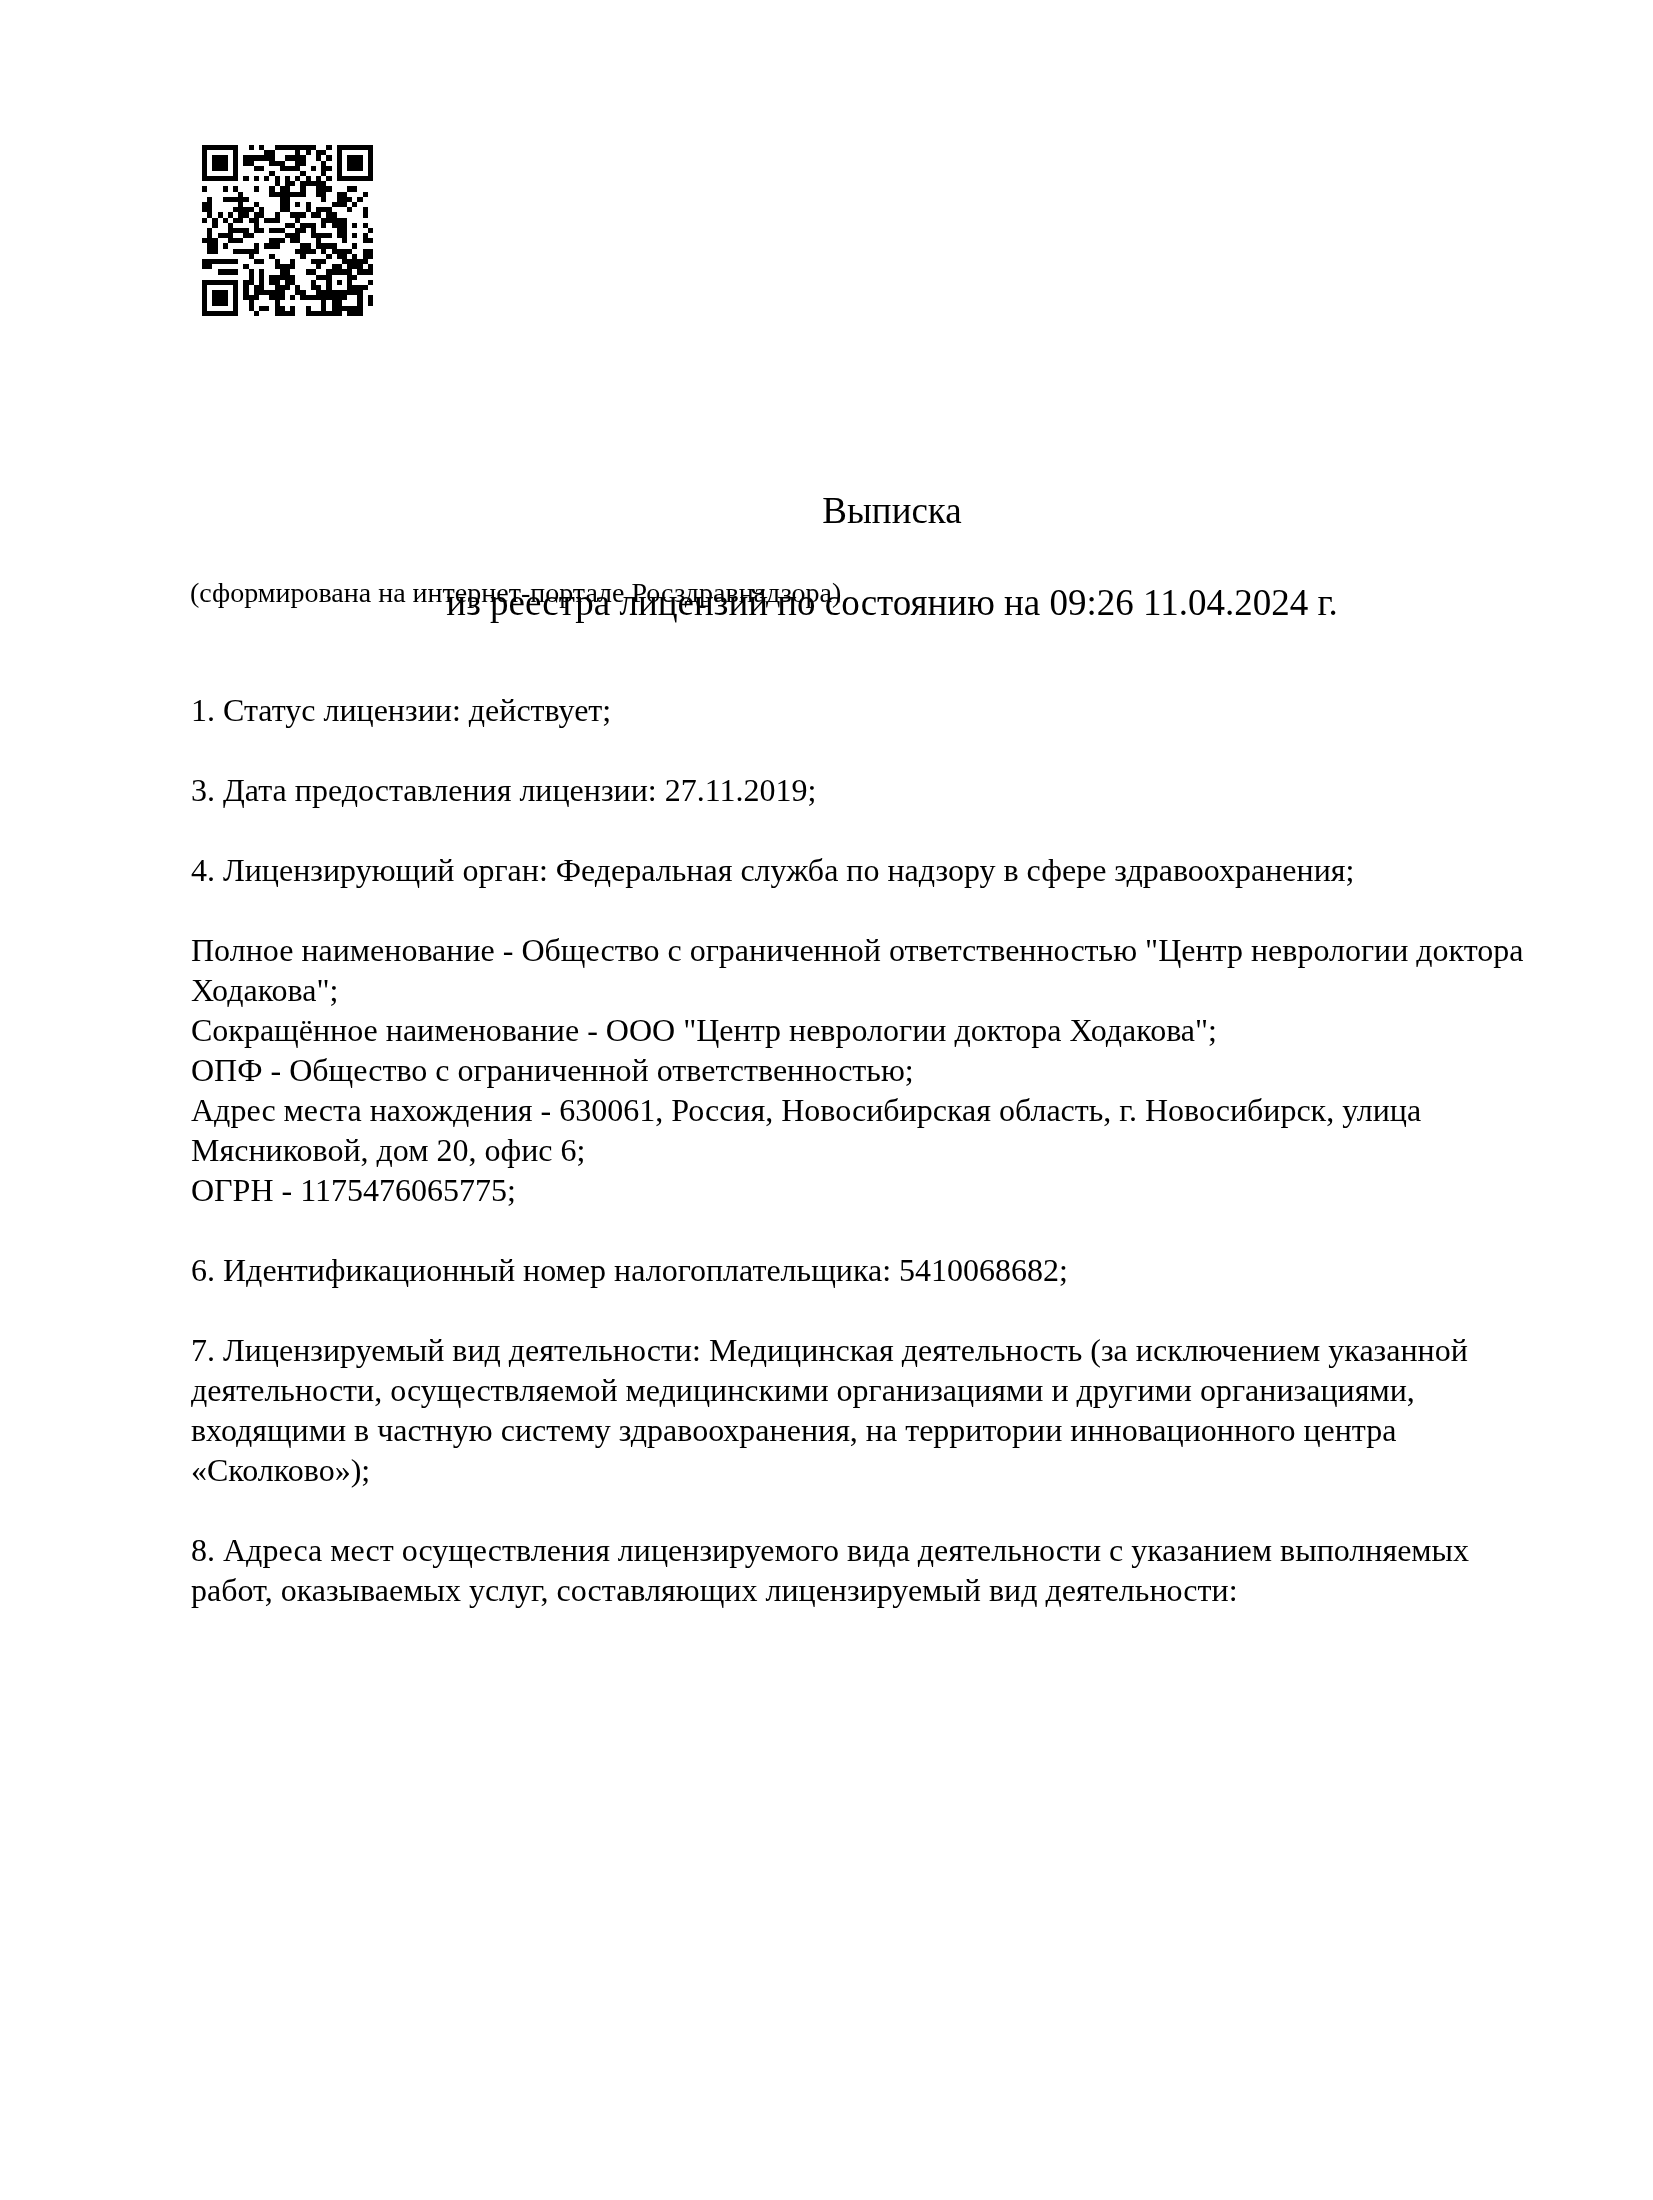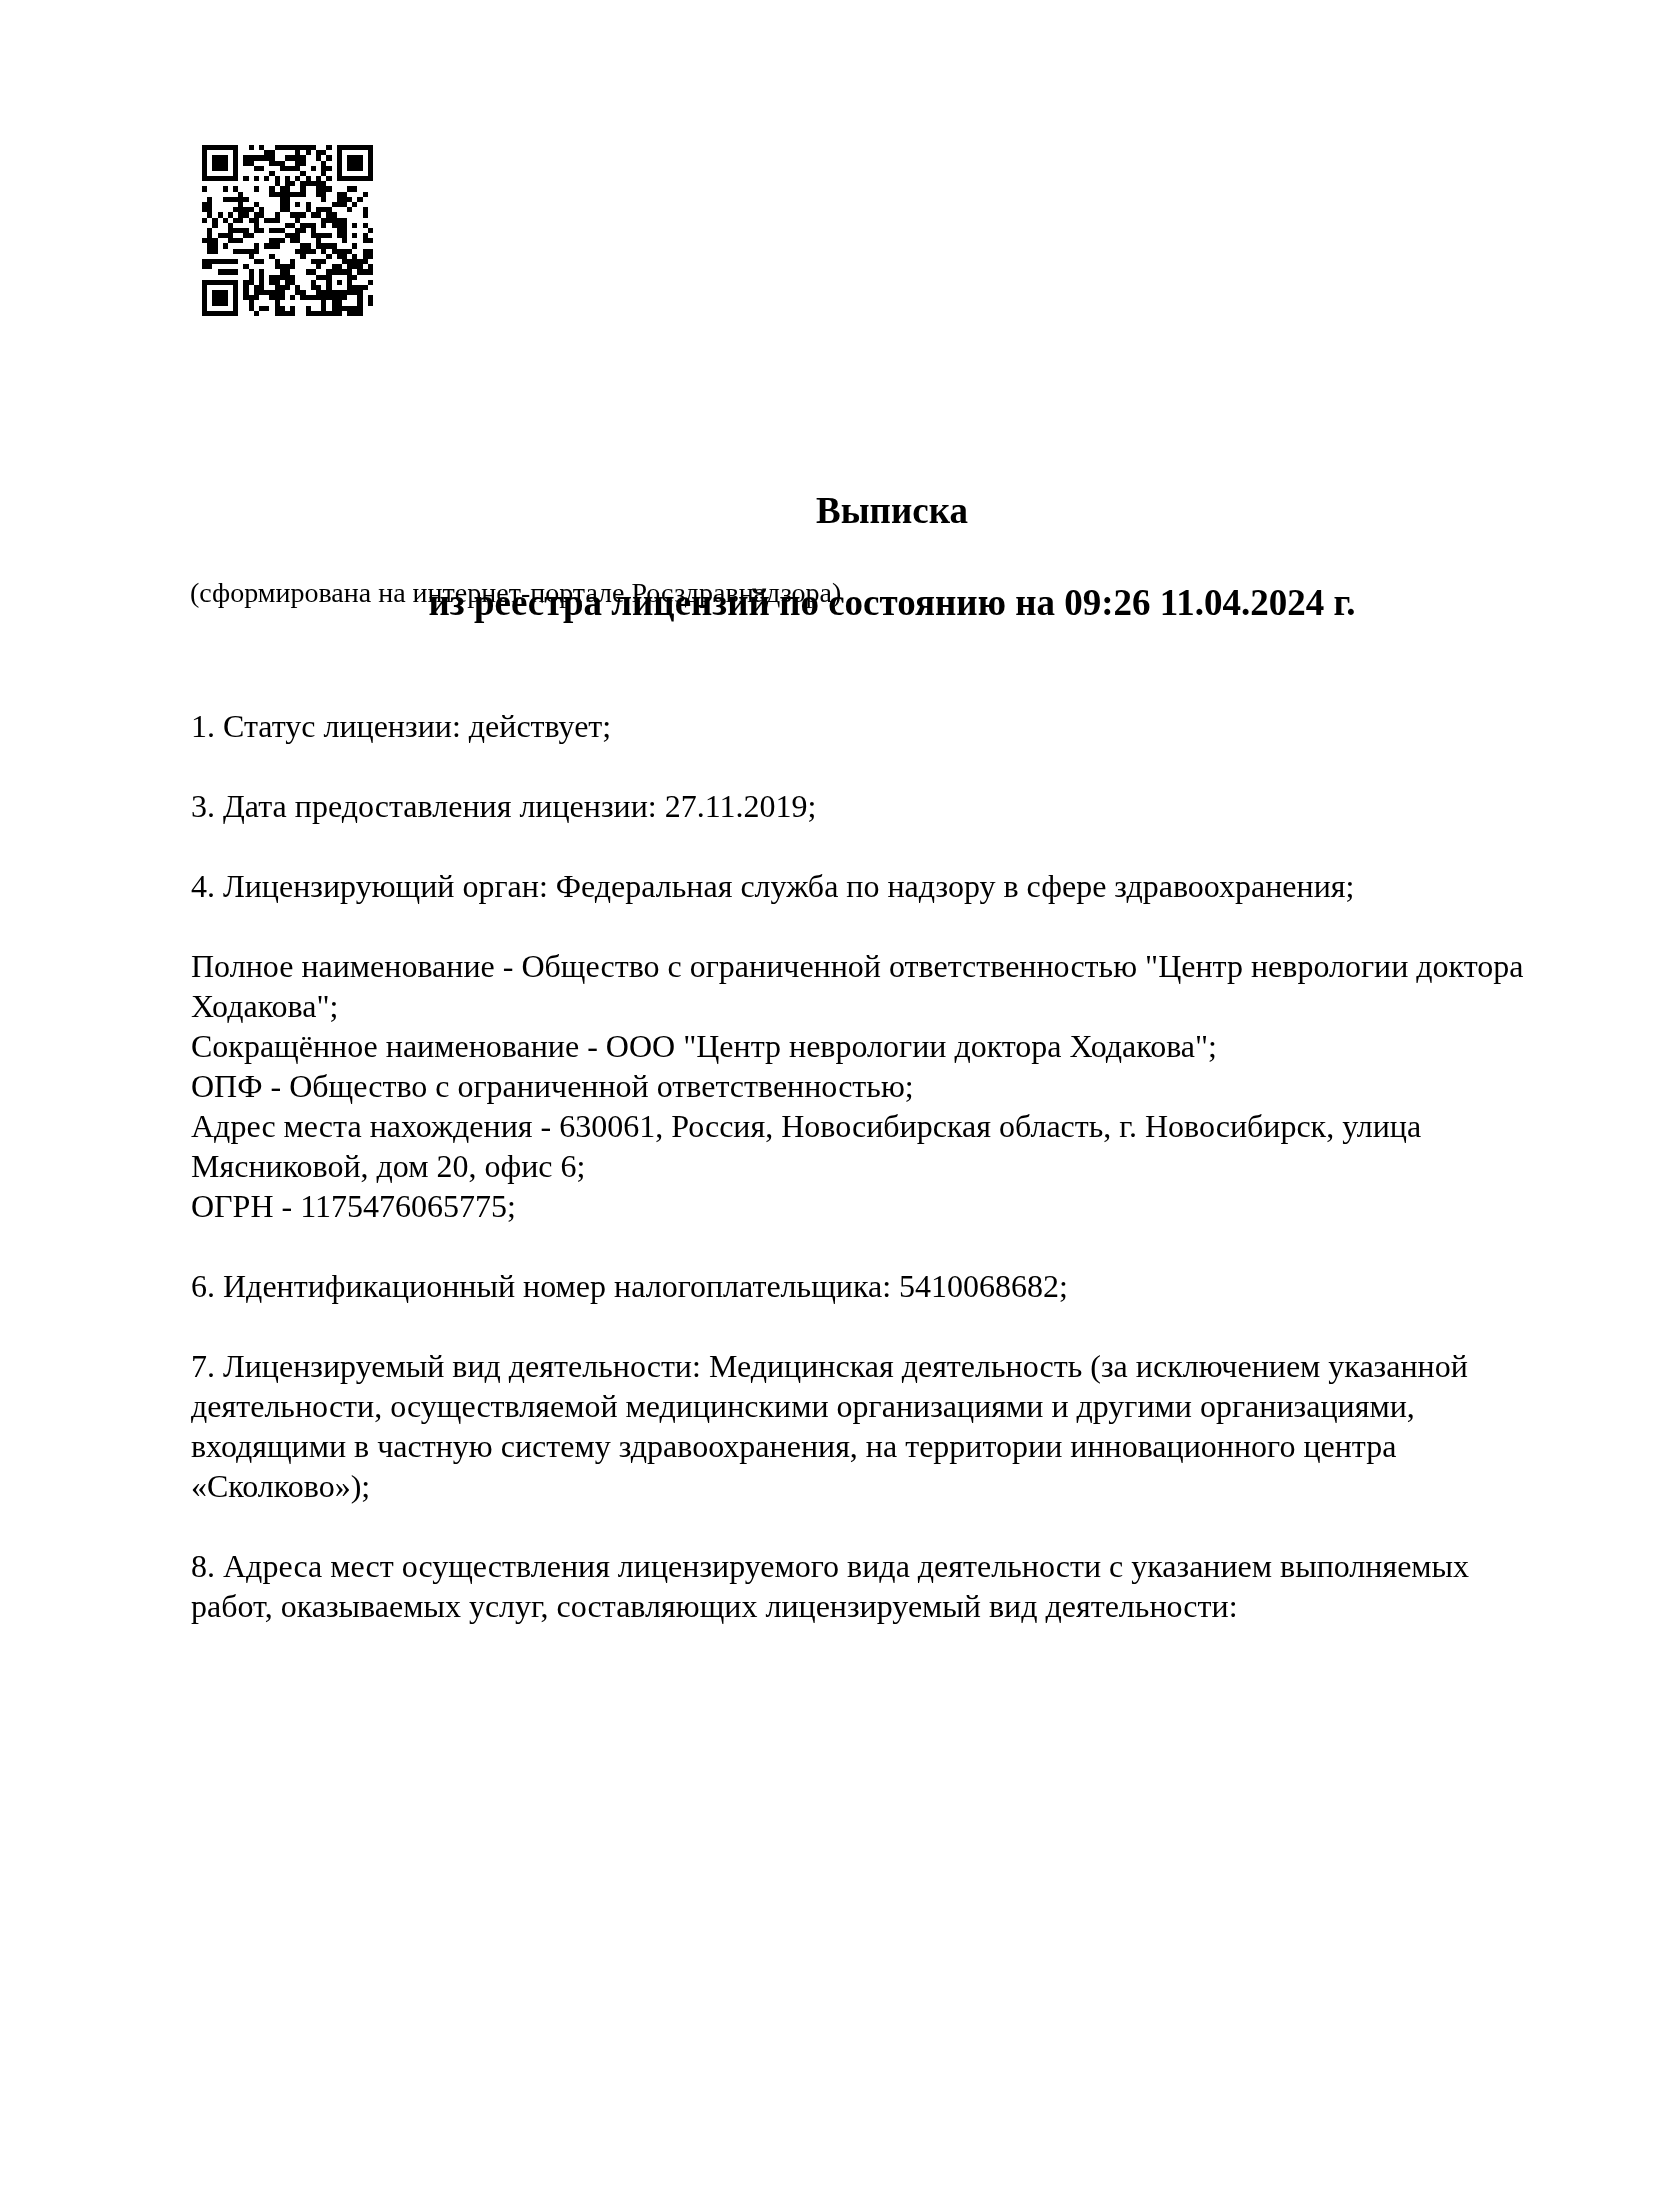--- a/index.html
+++ b/index.html
@@ -24,21 +24,21 @@
     height: 171px;
     background: #ffffff;
   }
   .qr svg { display: block; width: 100%; height: 100%; }
   .title-block {
     position: absolute;
     left: 190px;
     top: 442px;
     width: 1404px;
     text-align: center;
-    font-weight: bold;
+    font-weight: normal;
     font-size: 37px;
     line-height: 46px;
     white-space: pre-line;
   }
   .note {
     position: absolute;
     left: 190px;
     top: 573px;
     width: 1404px;
     text-align: left;
@@ -47,21 +47,21 @@
   }
   .body-text {
     position: absolute;
     left: 191px;
     top: 690px;
     width: 1404px;
     font-size: 32px;
     line-height: 40px;
   }
   .body-text p {
-    margin: 16px 0 40px 0;
+    margin: 0 0 40px 0;
     white-space: pre-line;
   }
 </style>
 </head>
 <body>
 
 <div class="page">
 
   <div class="qr" id="qr">
       <svg viewBox="0 0 33 33" shape-rendering="crispEdges" xmlns="http://www.w3.org/2000/svg">

